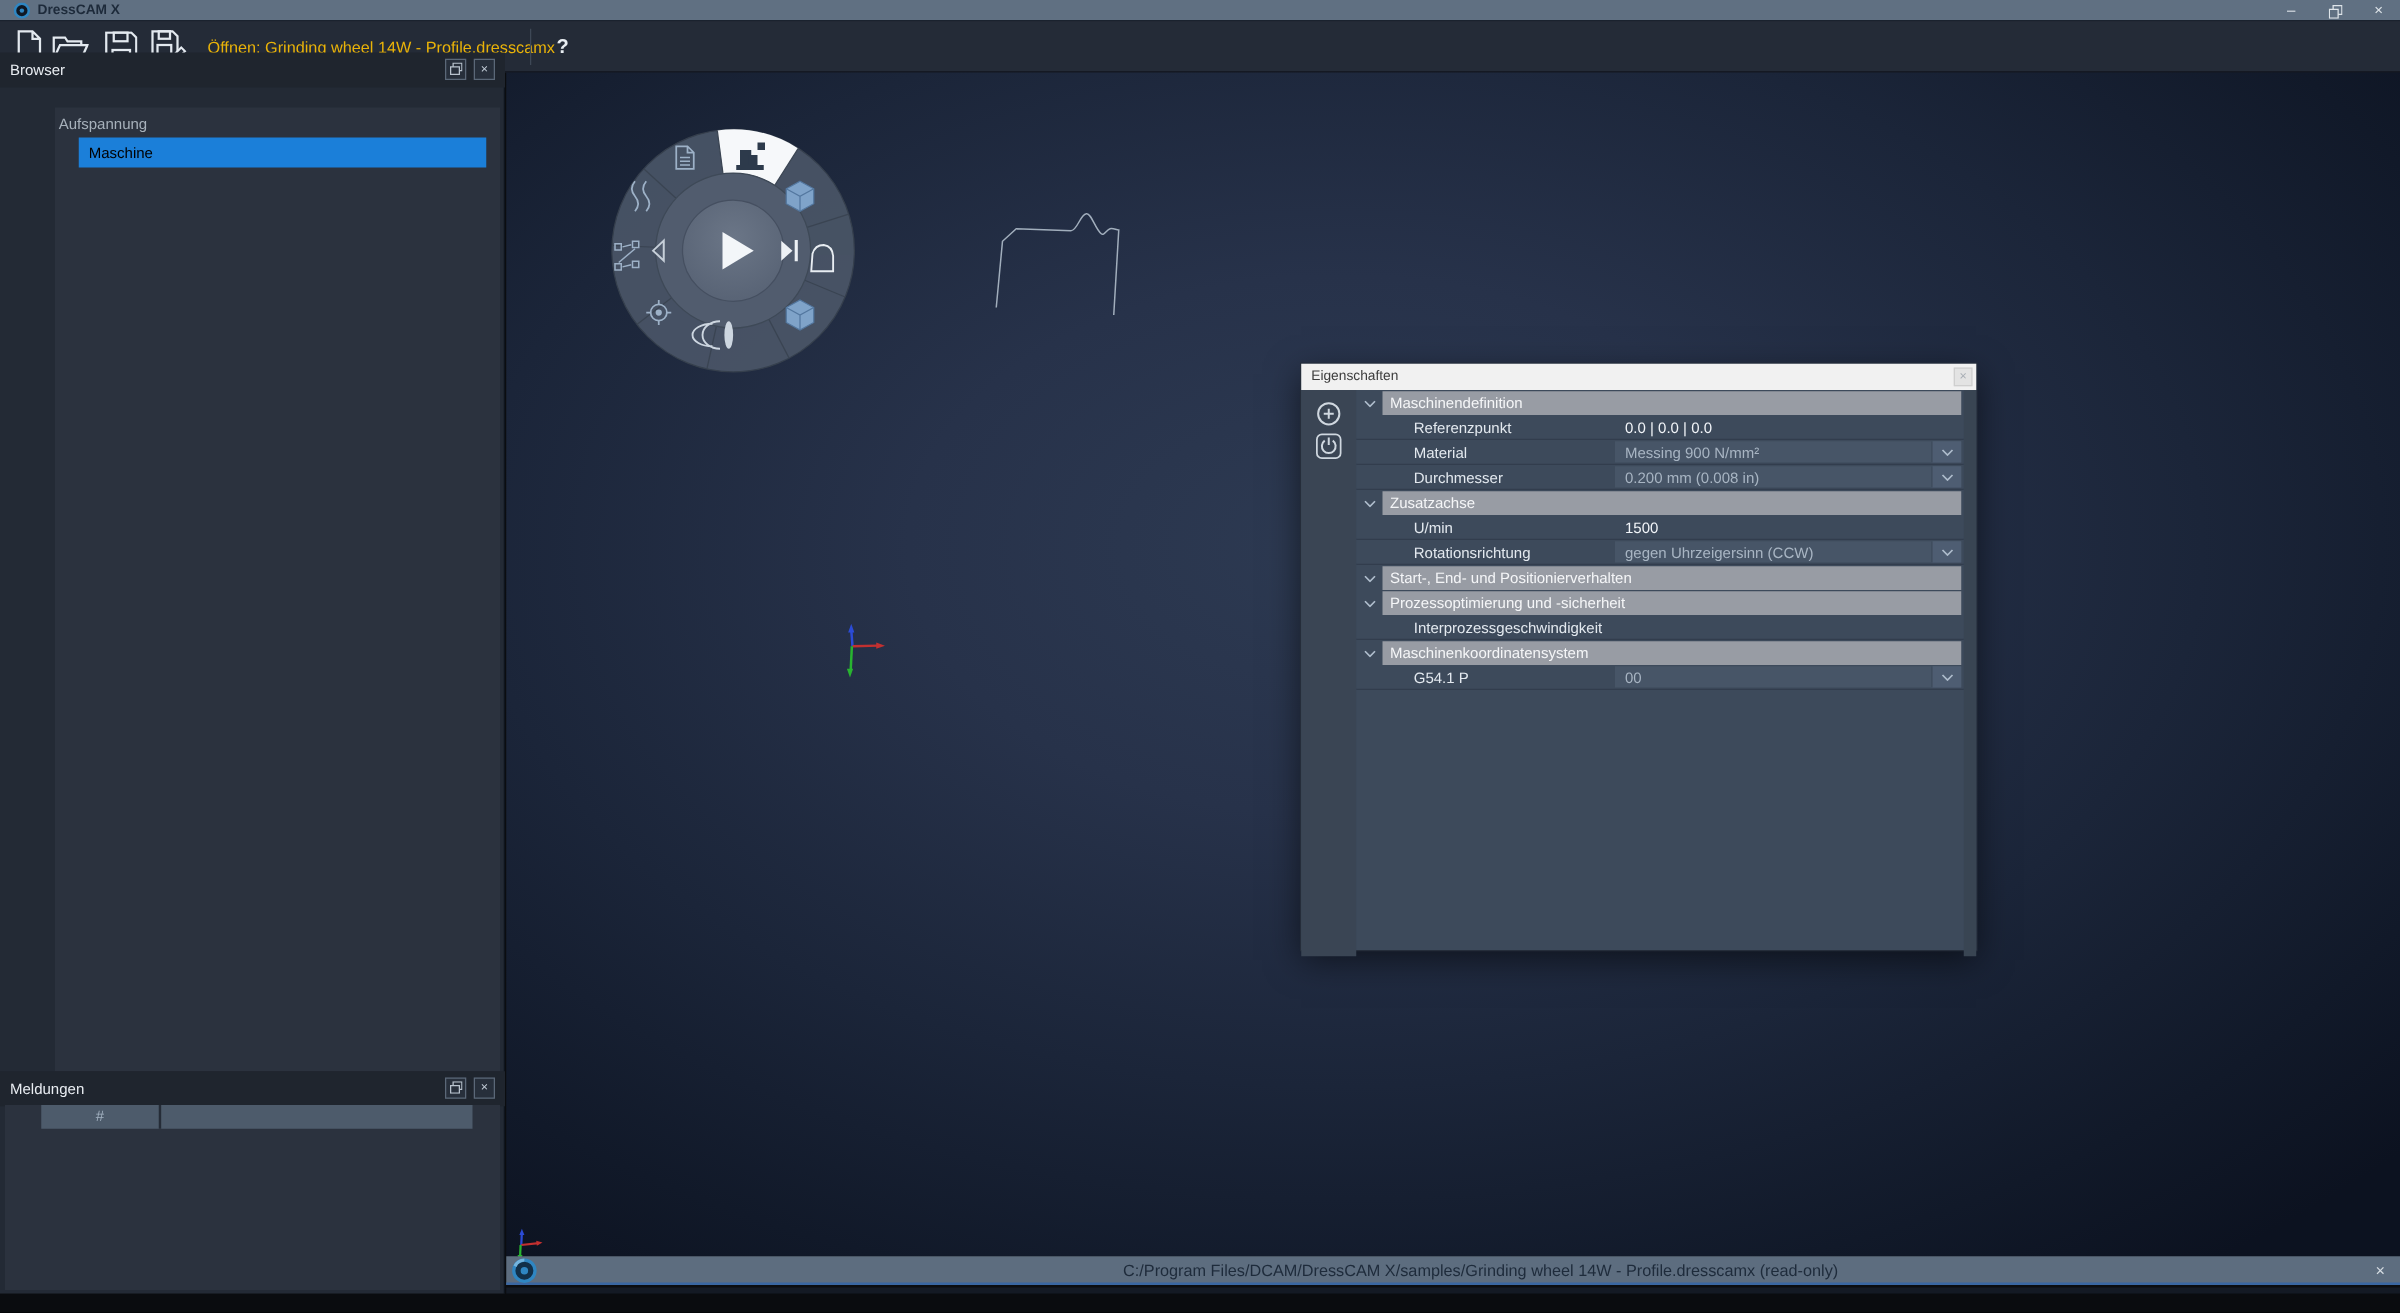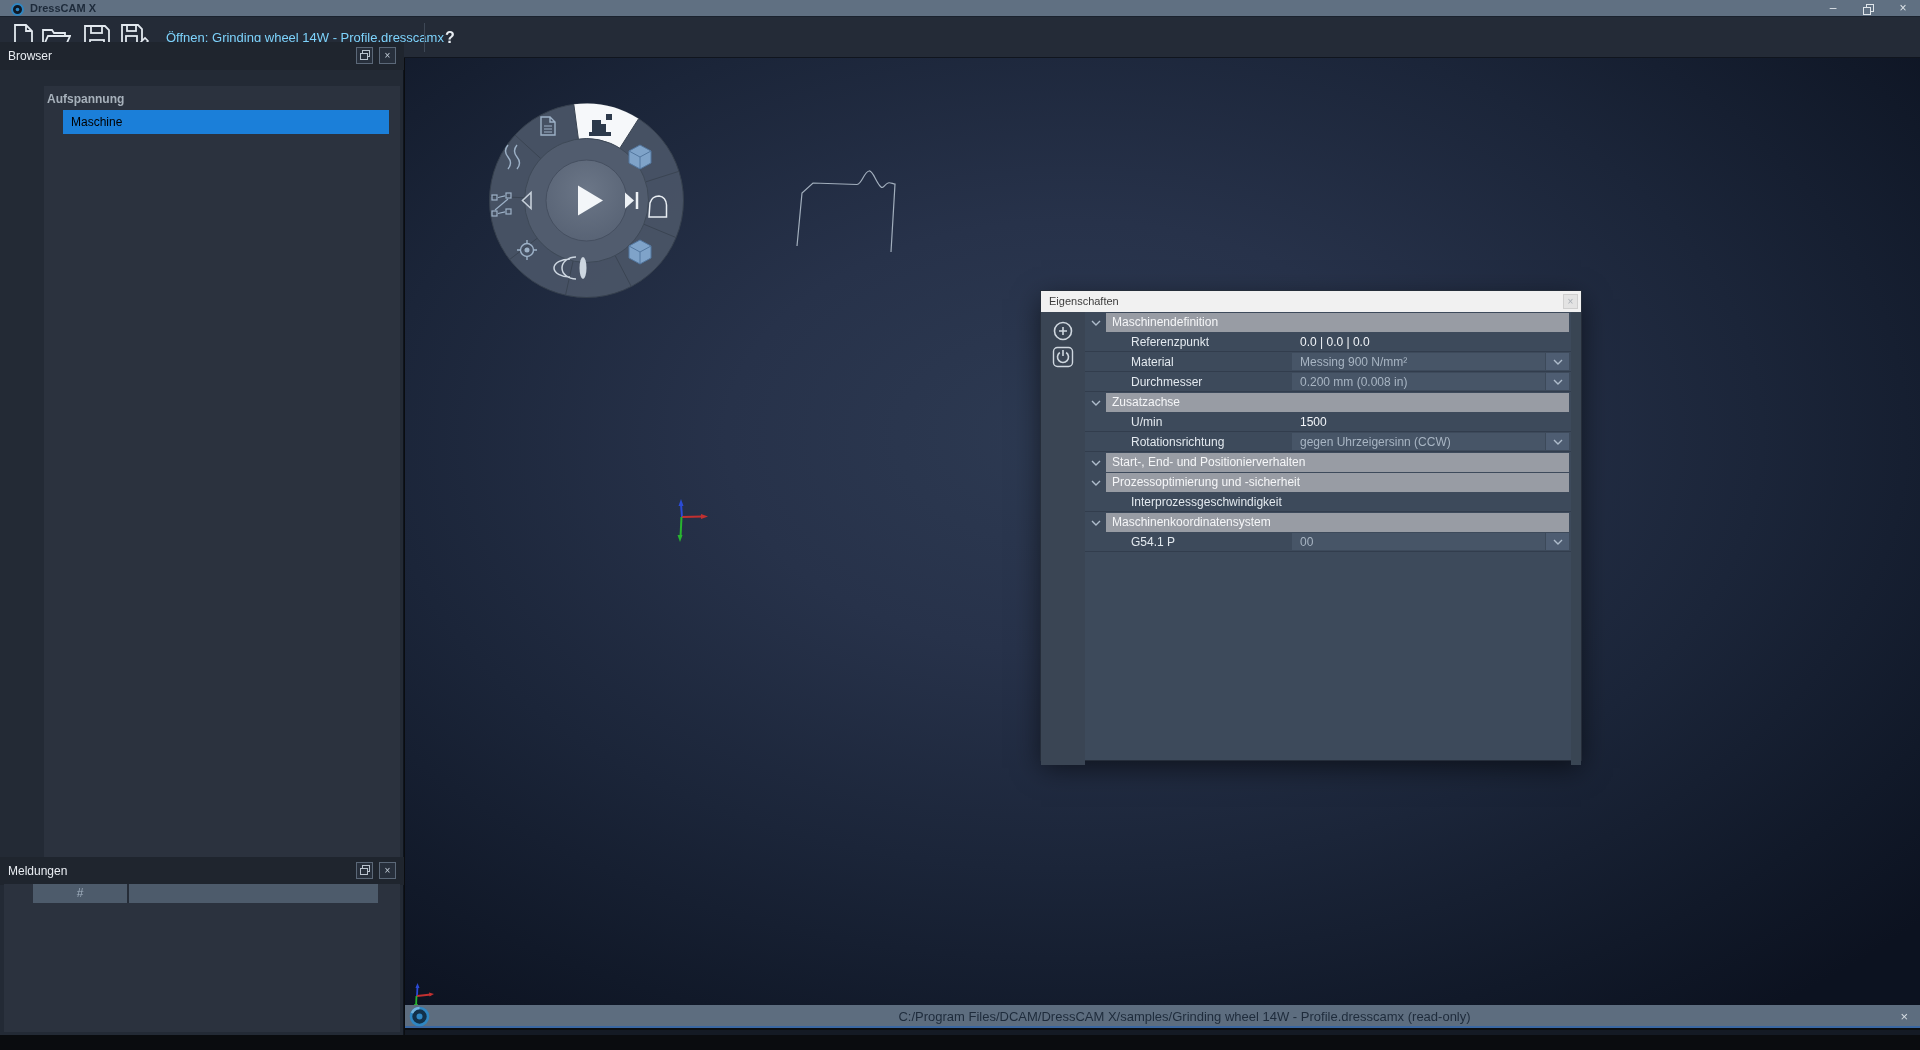--- a/index.html
+++ b/index.html
@@ -10,32 +10,32 @@
 
   
   .titlebar { left:0; top:0; width:1920px; height:17px; background:#607082; border-bottom:1px solid #1a222e; }
   .tb-logo { left:11px; top:2px; }
   .tb-title { left:30px; top:1px; font-size:11px; font-weight:bold; color:#1d2a3a; line-height:15px; }
   .winbtn { top:0; width:26px; height:16px; text-align:center; font-size:12px; color:#dfe5ea; line-height:16px; }
 
   
   .toolbar { left:0; top:17px; width:1920px; height:41px; background:#242b37; border-bottom:1px solid #10151e; }
   .tool-icon { top:6px; width:30px; height:30px; display:flex; align-items:center; justify-content:center; }
-  .tb-doc-label { left:166px; top:0; height:41px; line-height:41px; font-size:13px; color:#7dd3fc; }
+  .tb-doc-label { left:166px; top:0; height:41px; line-height:41px; font-size:13px; color:#eab308; }
   .tb-sep { left:424px; top:6px; width:1px; height:29px; background:#3e4856; }
   .tb-help { left:438px; top:0; width:24px; height:41px; line-height:41px; text-align:center; font-size:16px; font-weight:bold; color:#e8edf2; }
 
   
   .left-bg { left:0; top:58px; width:404px; height:977px; background:#232a35; border-right:1px solid #0e141d; }
   .panel-header { left:0; width:404px; height:28px; background:#1f252e; }
   .panel-title { left:8px; top:0; line-height:28px; font-size:12px; color:#e9edf2; }
   .panel-btn { top:5px; width:17px; height:17px; background:#272f3b; border:1px solid #5b6878; color:#c3cdd8;
                font-size:10px; text-align:center; line-height:15px; }
   .tree-area { left:44px; top:86px; width:356px; height:771px; background:#2b323e; }
-  .tree-group { left:47px; top:92px; font-size:12px; font-weight:bold; color:#a7b1bb; }
+  .tree-group { left:47px; top:92px; font-size:12px; font-weight:normal; color:#a7b1bb; }
   .tree-sel { left:63px; top:110px; width:326px; height:24px; background:#1b7fd9; color:#000000;
               font-size:12px; line-height:24px; padding-left:8px; }
   .msg-body { left:4px; top:884px; width:396px; height:148px; background:#2b323e; }
   .msg-thead { left:33px; top:884px; width:345px; height:19px; display:flex; }
   .msg-th1 { width:96px; background:#4d5b6b; border-right:2px solid #252c37; color:#a2b1c0;
              font-size:12px; text-align:center; line-height:19px; }
   .msg-th2 { flex:1; background:#4d5b6b; }
 
   
   .viewport { left:405px; top:58px; width:1515px; height:947px;

